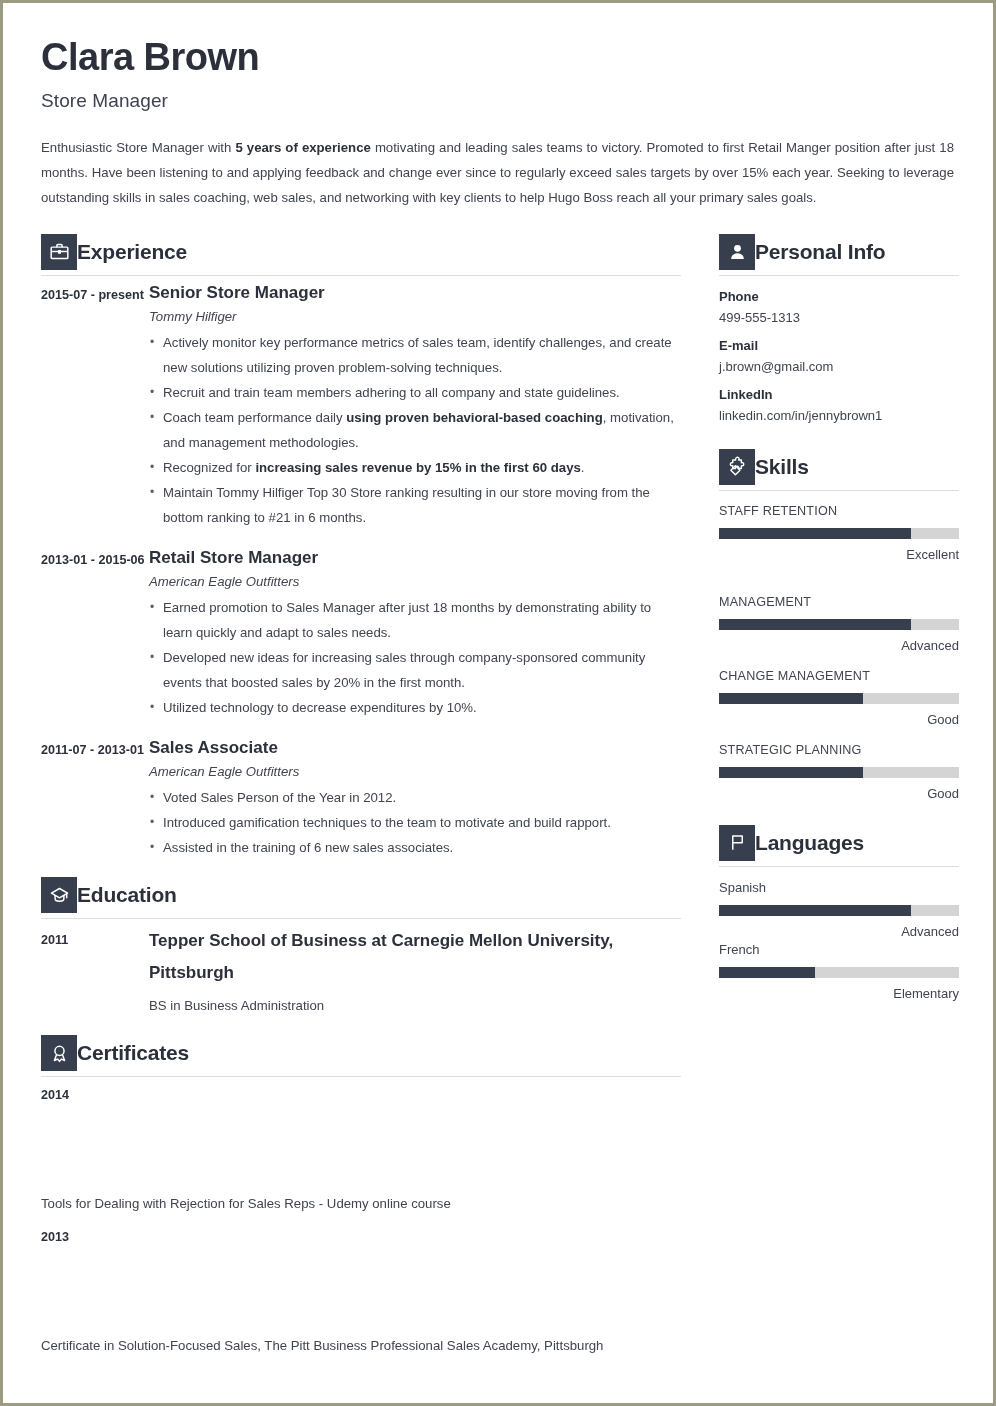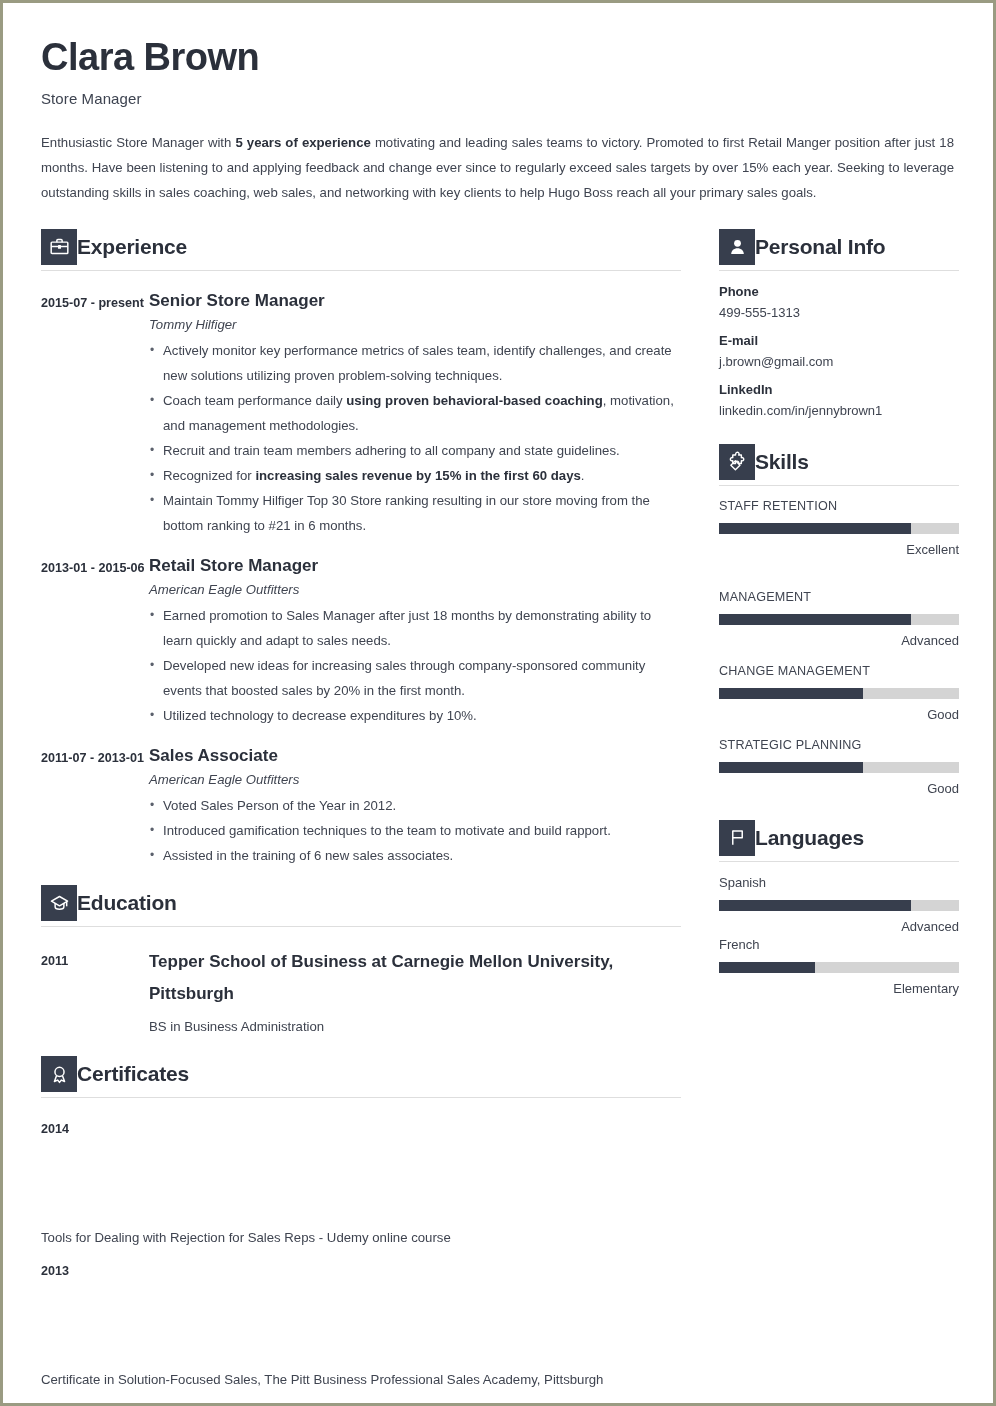--- a/index.html
+++ b/index.html
@@ -32,21 +32,21 @@
   
   .name {
     font-size: 38px;
     font-weight: bold;
     color: #2b303b;
     letter-spacing: -0.5px;
     line-height: 1.05;
     margin-top: 8px;
   }
   .job-title {
-    font-size: 15px;
+    font-size: 19px;
     color: #3d4350;
     font-weight: normal;
     margin-top: 12px;
     letter-spacing: 0.1px;
   }
   .summary {
     margin-top: 23px;
     font-size: 13.2px;
     line-height: 25px;
     color: #3f4450;
@@ -84,21 +84,21 @@
     font-weight: bold;
     color: #2b303b;
     letter-spacing: -0.2px;
   }
   .sec-rule {
     height: 1px;
     background: #dedede;
     margin-top: 5px;
   }
   .sec-left  { margin-bottom: 17px; }
-  .sec-block { margin-top: 19px; }
+  .sec-block { margin-top: 6px; }
 
   
   .entry { display: flex; margin-bottom: 17px; }
   .entry-date {
     width: 108px; flex: 0 0 108px;
     font-size: 12.6px;
     font-weight: bold;
     color: #2b303b;
     line-height: 25px;
     padding-top: 1px;
@@ -247,22 +247,22 @@
         </div>
         <div class="sec-rule"></div>
         <div class="sec-block" id="experience-entries">
               <div class="entry">
                 <div class="entry-date">2015-07 - present</div>
                 <div class="entry-body">
                   <div class="entry-title">Senior Store Manager</div>
                   <div class="entry-sub">Tommy Hilfiger</div>
                   <ul class="bullets">
                     <li>Actively monitor key performance metrics of sales team, identify challenges, and create new solutions utilizing proven problem-solving techniques.</li>
+                    <li>Recruit and train team members adhering to all company and state guidelines.</li>
                     <li>Coach team performance daily <b>using proven behavioral-based coaching</b>, motivation, and management methodologies.</li>
-                    <li>Recruit and train team members adhering to all company and state guidelines.</li>
                     <li>Recognized for <b>increasing sales revenue by 15% in the first 60 days</b>.</li>
                     <li>Maintain Tommy Hilfiger Top 30 Store ranking resulting in our store moving from the bottom ranking to #21 in 6 months.</li>
                   </ul>
                 </div>
               </div>
               <div class="entry">
                 <div class="entry-date">2013-01 - 2015-06</div>
                 <div class="entry-body">
                   <div class="entry-title">Retail Store Manager</div>
                   <div class="entry-sub">American Eagle Outfitters</div>

